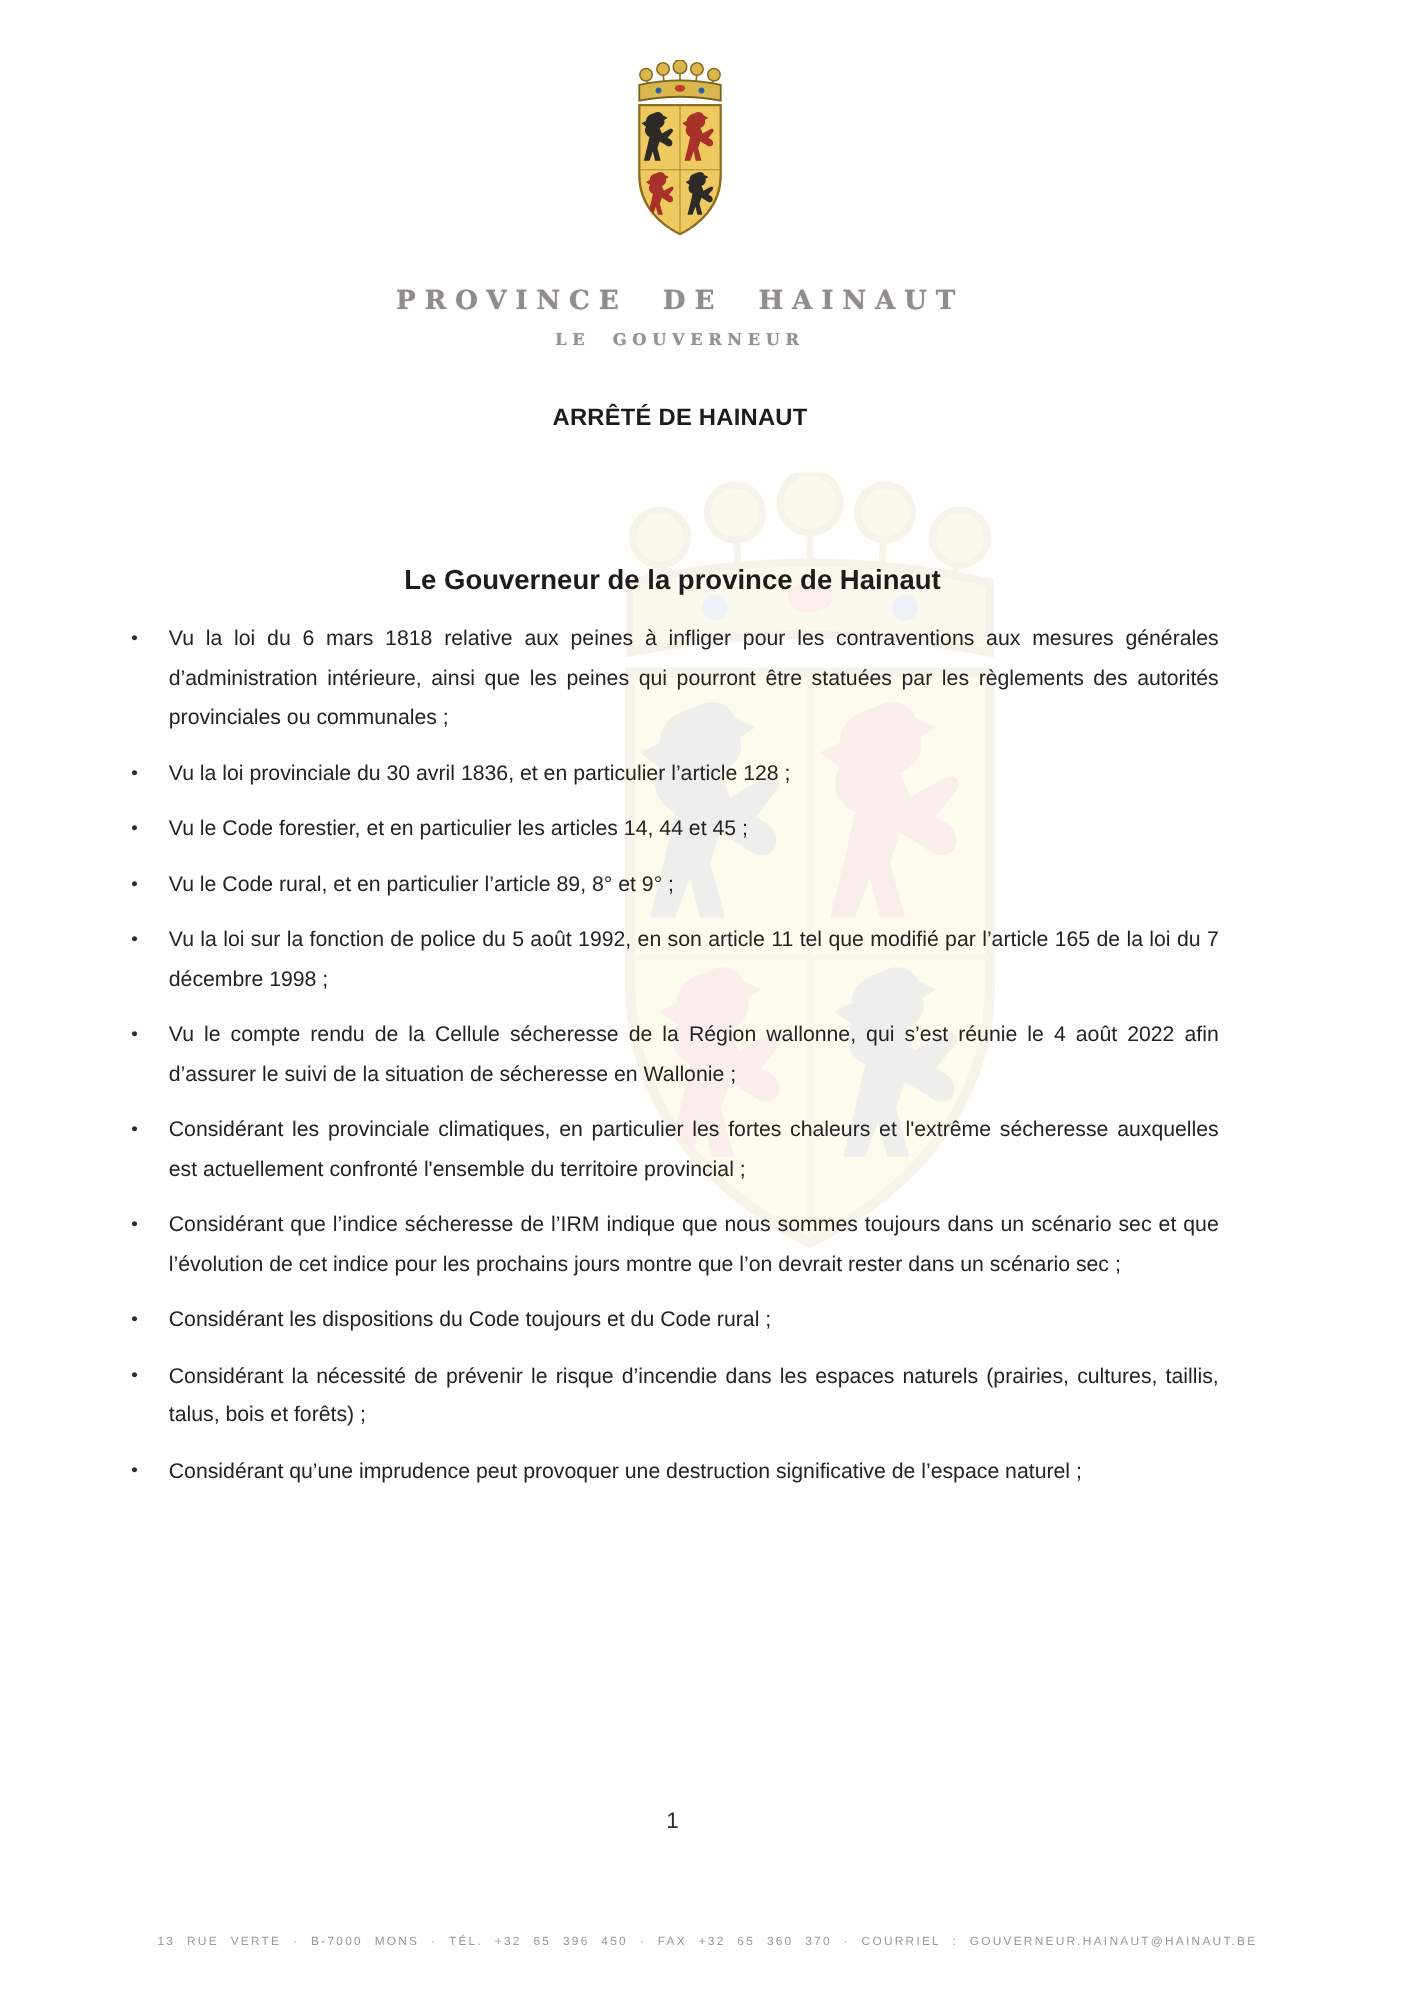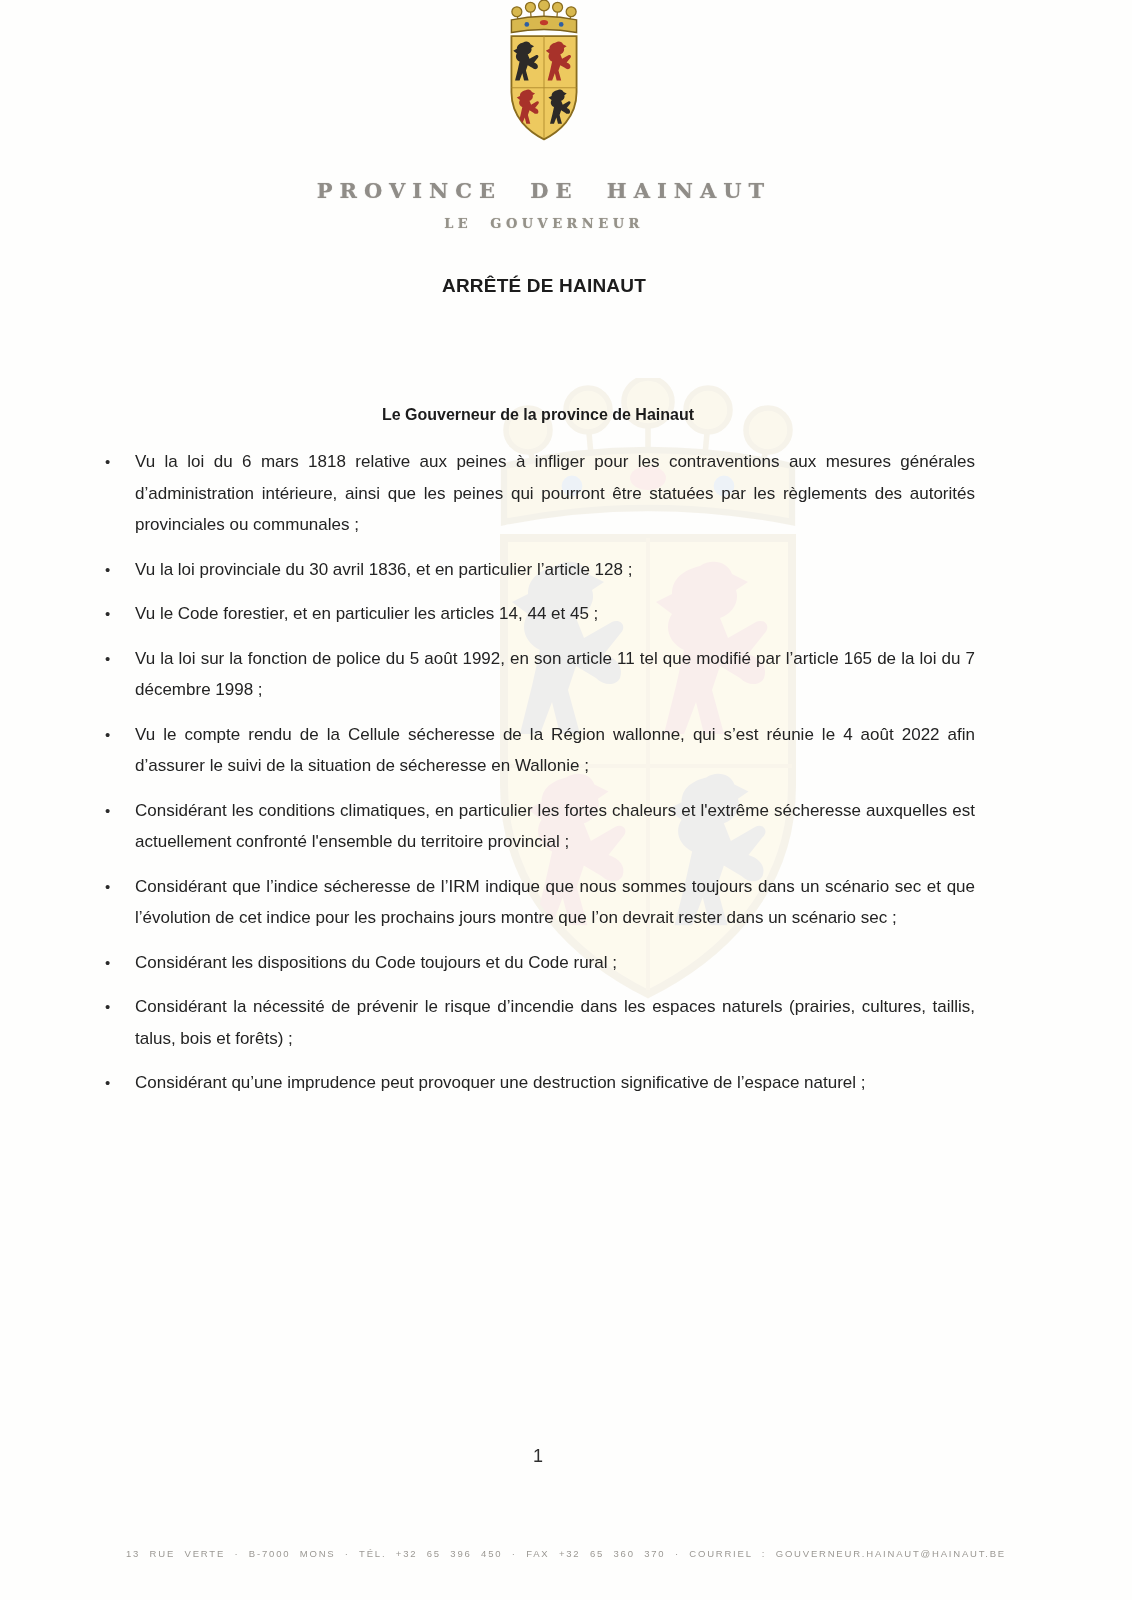--- a/index.html
+++ b/index.html
@@ -12,21 +12,21 @@
     color:#222;
   }
   
   .watermark{
     position:absolute;left:408px;top:378px;width:480px;height:672px;
     opacity:0.07;filter:saturate(1.3);
     pointer-events:none;
   }
   .watermark svg{width:100%;height:100%;}
   .centered{width:1076px;text-align:center;position:relative;}
-  .doc-header{margin-left:12px;}
+  .doc-header{padding-top:48px;margin-left:12px;}
   .coa{display:inline-block;width:118px;height:152px;}
   .coa svg{width:100%;height:100%;}
   .province-title{
     margin-top:22px;
     font-family:"DejaVu Serif", serif;
     font-weight:700;
     font-size:21px;line-height:26px;
     letter-spacing:7px;word-spacing:14px;
     color:#908d88;
     text-shadow:0 0 1px #b5b2ac;
@@ -41,21 +41,21 @@
     text-shadow:0 0 1px #b5b2ac;
   }
   .doc-title{
     margin:42px 0 0 0;
     font-size:19px;line-height:24px;
     font-weight:700;color:#1c1c1c;
     letter-spacing:0.2px;
   }
   .intro-heading{
     margin:106px 0 0 0;
-    font-size:16px;line-height:22px;
+    font-size:22px;line-height:22px;
     font-weight:700;color:#1c1c1c;
   }
   .clauses{
     list-style:none;
     margin:20px 0 0 0;
     padding:0 157px 0 103px;
   }
   .clause{
     position:relative;
     margin:0 0 13px 0;
@@ -150,23 +150,24 @@
     </header>
 
     <h2 class="intro-heading">Le Gouverneur de la province de Hainaut</h2>
   </div>
 
   <main>
     <ul class="clauses">
       <li class="clause"><span>Vu la loi du 6 mars 1818 relative aux peines à infliger pour les contraventions aux mesures générales d’administration intérieure, ainsi que les peines qui pourront être statuées par les règlements des autorités provinciales ou communales ;</span></li>
       <li class="clause"><span>Vu la loi provinciale du 30 avril 1836, et en particulier l’article 128 ;</span></li>
       <li class="clause"><span>Vu le Code forestier, et en particulier les articles 14, 44 et 45 ;</span></li>
+      <li class="clause"><span>Vu le Code rural, et en particulier l’article 89, 8° et 9° ;</span></li>
       <li class="clause"><span>Vu la loi sur la fonction de police du 5 août 1992, en son article 11 tel que modifié par l’article 165 de la loi du 7 décembre 1998 ;</span></li>
       <li class="clause"><span>Vu le compte rendu de la Cellule sécheresse de la Région wallonne, qui s’est réunie le 4 août 2022 afin d’assurer le suivi de la situation de sécheresse en Wallonie ;</span></li>
-      <li class="clause"><span>Considérant les conditions climatiques, en particulier les fortes chaleurs et l'extrême sécheresse auxquelles est actuellement confronté l'ensemble du territoire provincial ;</span></li>
+      <li class="clause"><span>Considérant les provinciale climatiques, en particulier les fortes chaleurs et l'extrême sécheresse auxquelles est actuellement confronté l'ensemble du territoire provincial ;</span></li>
       <li class="clause"><span>Considérant que l’indice sécheresse de l’IRM indique que nous sommes toujours dans un scénario sec et que l’évolution de cet indice pour les prochains jours montre que l’on devrait rester dans un scénario sec ;</span></li>
       <li class="clause"><span>Considérant les dispositions du Code toujours et du Code rural ;</span></li>
       <li class="clause"><span>Considérant la nécessité de prévenir le risque d’incendie dans les espaces naturels (prairies, cultures, taillis, talus, bois et forêts) ;</span></li>
       <li class="clause"><span>Considérant qu’une imprudence peut provoquer une destruction significative de l’espace naturel ;</span></li>
     </ul>
   </main>
 
   <div class="page-number">1</div>
   <div class="footer-contact">13 RUE VERTE · B-7000 MONS · TÉL. +32 65 396 450 · FAX +32 65 360 370 · COURRIEL : GOUVERNEUR.HAINAUT@HAINAUT.BE</div>
 

